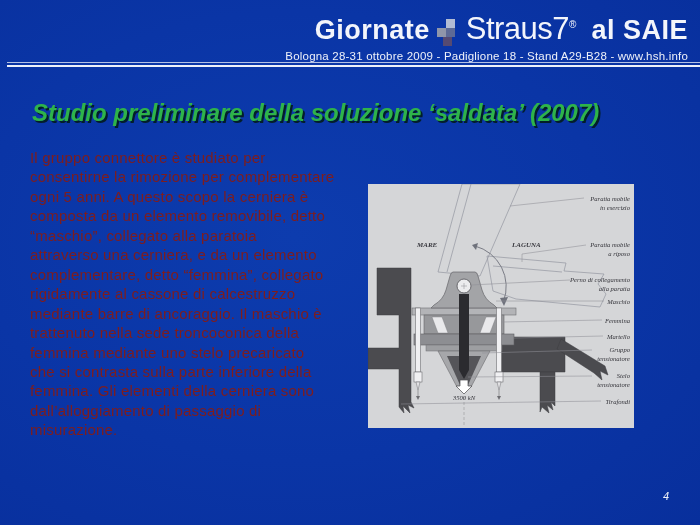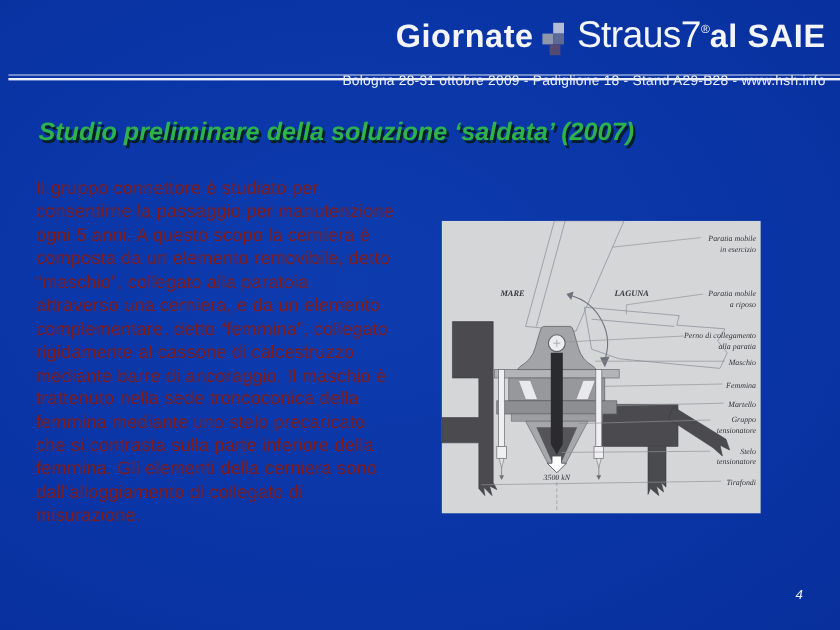--- a/index.html
+++ b/index.html
@@ -13,27 +13,27 @@
   .brand-row{display:flex;align-items:baseline;justify-content:flex-end;white-space:nowrap;}
   .giornate{font-size:27px;font-weight:bold;letter-spacing:.5px;}
   .logo{position:relative;width:25px;height:25px;display:inline-block;align-self:center;margin:0 4px 0 7px;top:2px;}
   .logo i{position:absolute;width:9px;height:9px;display:block;}
   .sq-top{left:9px;top:0;background:#b2bcd4;}
   .sq-left{left:0;top:9px;background:#8f96aa;}
   .sq-center{left:9px;top:9px;background:#5d6a96;}
   .sq-bottom{left:6px;top:18px;background:#554a72;}
   .straus{font-size:31px;font-weight:400;letter-spacing:-.5px;text-align:right;}
   .straus sup{font-size:10px;letter-spacing:0;}
-  .alsaie{font-size:27px;font-weight:bold;letter-spacing:.5px;margin-left:0;}
-  .subtitle{font-size:11.5px;margin-top:15px;letter-spacing:.2px;color:#eef1f9;}
+  .alsaie{font-size:27px;font-weight:bold;letter-spacing:.5px;margin-left:15px;}
+  .subtitle{font-size:11.5px;margin-top:3px;letter-spacing:.2px;color:#eef1f9;}
   .rule1{position:absolute;left:7px;right:0;top:62px;height:1.4px;background:#b5c2e4;}
   .rule2{position:absolute;left:7px;right:0;top:65.4px;height:1.8px;background:#edf1fa;}
   
   .slide-title{
-    position:absolute;left:32px;top:99px;font-size:21px;font-weight:bold;font-style:italic;
+    position:absolute;left:32px;top:99px;font-size:24px;font-weight:bold;font-style:italic;
     color:#2eb34a;white-space:nowrap;text-shadow:2px 2px 0 rgba(2,26,20,.85);letter-spacing:0;
   }
   
   .body-text{position:absolute;left:30px;top:148px;color:#7f1d1d;font-size:15px;line-height:19.45px;letter-spacing:.2px;}
   .body-text div{white-space:nowrap;}
   
   .diagram{position:absolute;left:368px;top:184px;width:266px;height:244px;}
   .dlabel{font-family:"Liberation Serif",serif;font-style:italic;font-size:6.6px;fill:#34343a;}
   .darea{font-family:"Liberation Serif",serif;font-style:italic;font-weight:bold;font-size:7px;fill:#3a3a40;}
   .leader{stroke:#8f9097;stroke-width:.55;fill:none;}
@@ -59,33 +59,33 @@
   </div>
   <div class="subtitle">Bologna 28-31 ottobre 2009 - Padiglione 18 - Stand A29-B28 - www.hsh.info</div>
 </div>
 <div class="rule1"></div>
 <div class="rule2"></div>
 
 <div class="slide-title">Studio preliminare della soluzione ‘saldata’ (2007)</div>
 
 <div class="body-text">
   <div>Il gruppo connettore è studiato per</div>
-  <div>consentirne la passaggio per manutenzione</div>
+  <div>consentirne la rimozione per complementare</div>
   <div>ogni 5 anni. A questo scopo la cerniera è</div>
   <div>composta da un elemento removibile, detto</div>
   <div>“maschio”, collegato alla paratoia</div>
   <div>attraverso una cerniera, e da un elemento</div>
   <div>complementare, detto “femmina”, collegato</div>
   <div>rigidamente al cassone di calcestruzzo</div>
   <div>mediante barre di ancoraggio. Il maschio è</div>
   <div>trattenuto nella sede troncoconica della</div>
   <div>femmina mediante uno stelo precaricato</div>
   <div>che si contrasta sulla parte inferiore della</div>
   <div>femmina. Gli elementi della cerniera sono</div>
-  <div>dall’alloggiamento di collegato di</div>
+  <div>dall’alloggiamento di passaggio di</div>
   <div>misurazione.</div>
 </div>
 
 <svg class="diagram" viewBox="0 0 266 244" width="266" height="244" xmlns="http://www.w3.org/2000/svg">
 
   <rect x="0" y="0" width="266" height="244" fill="#d5d6d8"></rect>
 
   <g>
     <polygon class="outline" points="94,0 152,0 112,92 70,88"></polygon>
     <line class="outline" x1="103" y1="0" x2="79" y2="88"></line>

